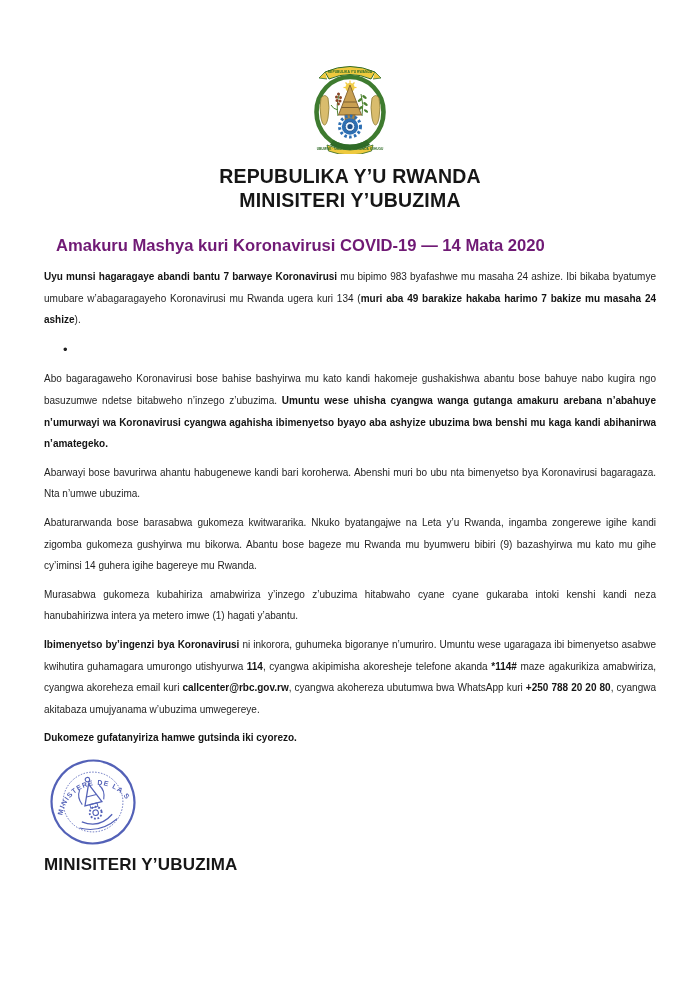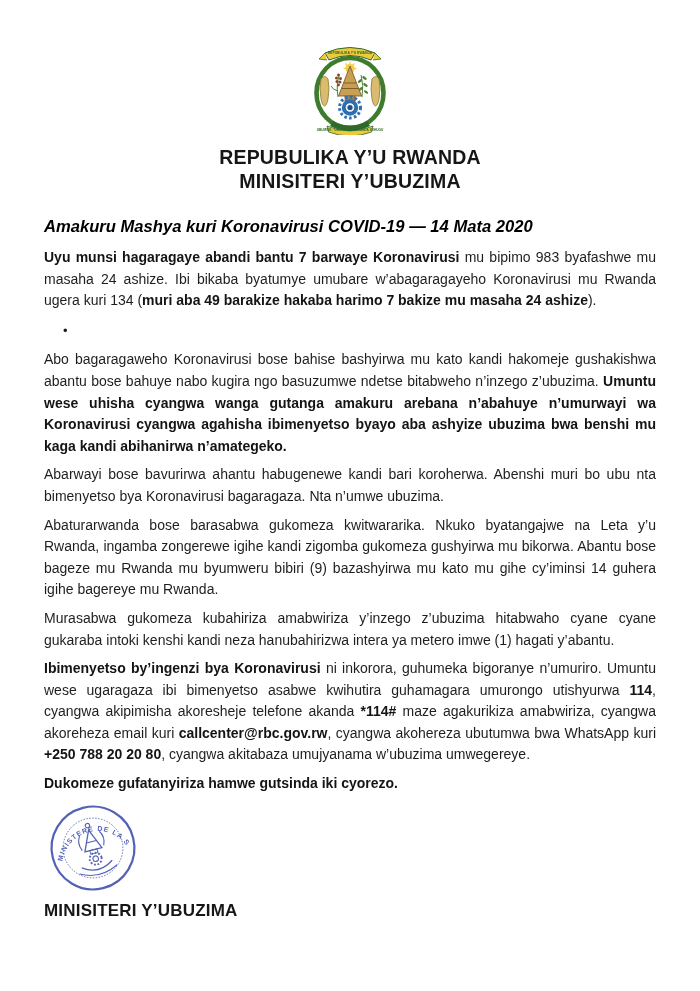--- a/index.html
+++ b/index.html
@@ -8,40 +8,39 @@
     width: 700px;
     height: 991px;
     margin: 0 auto;
     background: #ffffff;
     box-sizing: border-box;
     padding: 0 44px;
     overflow: hidden;
     font-family: "Liberation Sans", "DejaVu Sans", sans-serif;
     color: #1e1e1e;
   }
-  .letterhead { text-align: center; padding-top: 39px; }
+  .letterhead { text-align: center; padding-top: 58px; }
   .coa-wrap { display: inline-block; line-height: 0; }
   .gov-line {
     font-size: 19.5px;
     font-weight: 700;
     line-height: 23.5px;
     color: #161616;
     letter-spacing: 0.2px;
   }
   .gov-line.first { margin-top: 7px; }
   .doc-title {
     font-size: 16.6px;
     font-weight: 700;
-    color: #000000;
-    margin: 23px 0 10px 0;
+    color: #701a75;
+    margin: 23px 0 10px 12px;
     line-height: 21px;
-    font-style: italic;
   }
   .para {
-    font-size: 14px;
+    font-size: 10px;
     line-height: 21.6px;
     text-align: justify;
     margin: 7px 0;
     color: #1e1e1e;
   }
   .para b, .bullet-text b { font-weight: 700; color: #141414; }
   .bullet-row {
     display: flex;
     margin: 8px 0;
     padding-left: 19px;

